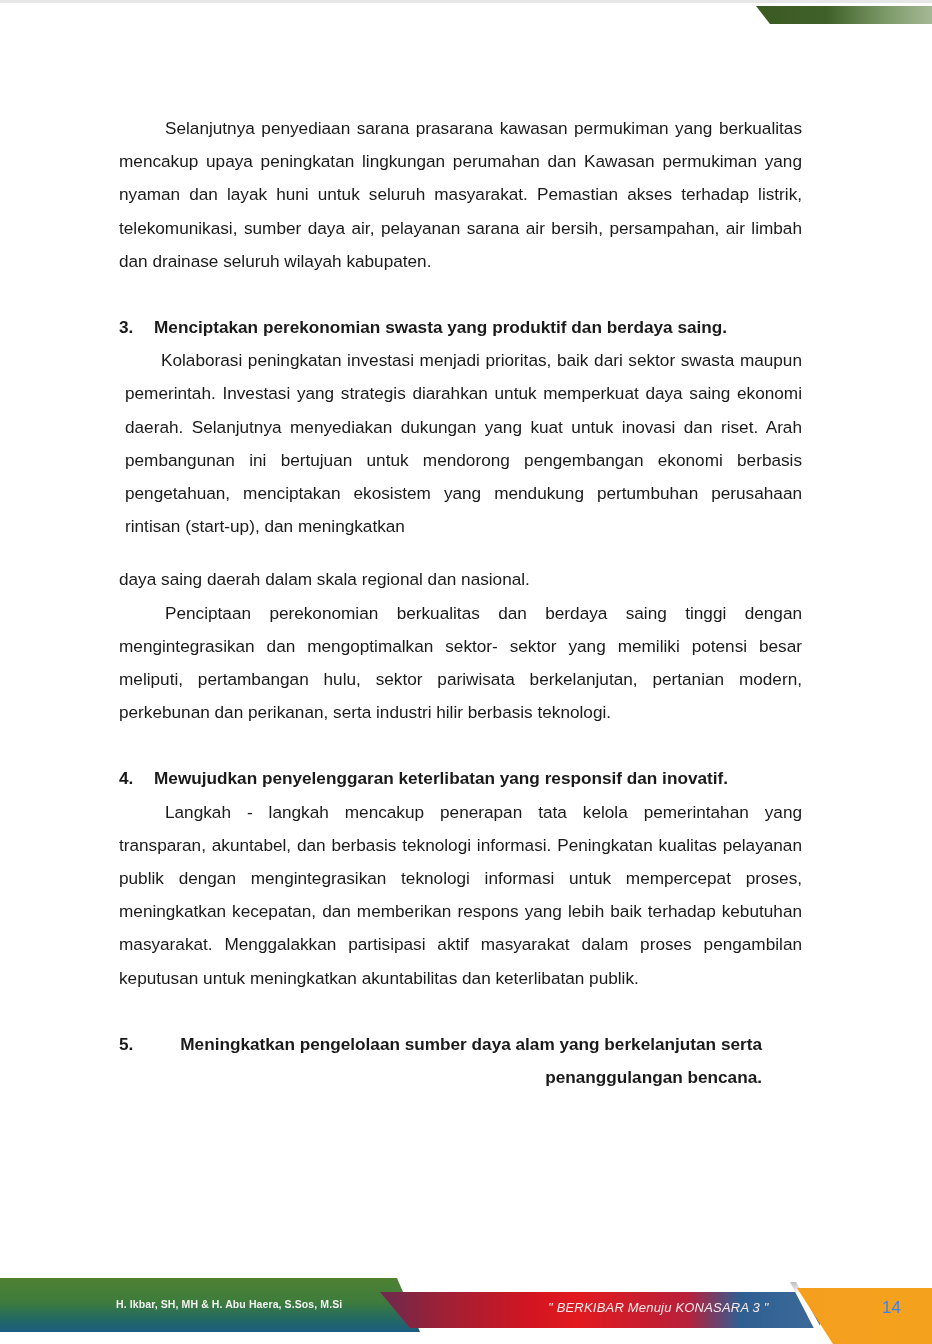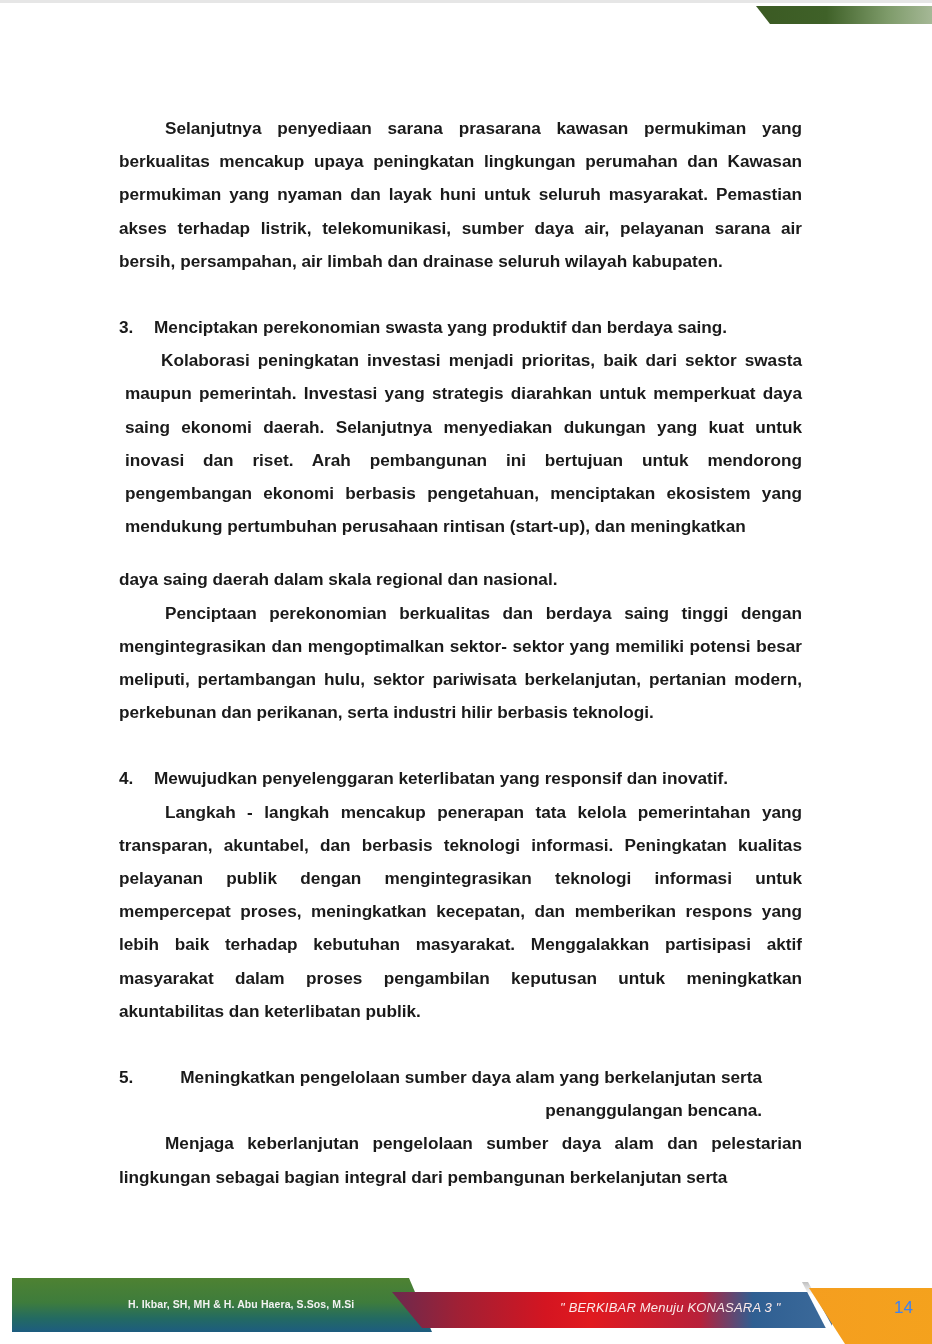--- a/index.html
+++ b/index.html
@@ -16,32 +16,32 @@
     .header-ribbon {
       position: absolute; top: 6px; left: 756px; width: 176px; height: 18px;
       background: linear-gradient(90deg, #3b5a23 0%, #3f6128 40%, #7e9b6a 75%, #a5b896 100%);
       clip-path: polygon(0 0, 100% 0, 100% 100%, 14px 100%);
       filter: drop-shadow(0 2px 2px rgba(0,0,0,0.35));
     }
     .content {
       position: absolute; left: 119px; top: 112px; width: 683px;
       font-size: 17.2px; line-height: 33.2px;
     }
-    p { margin: 0; text-align: justify; text-indent: 46px; font-weight: bold; }
+    p { margin: 0; text-align: justify; text-indent: 46px; }
     .indented-block p { padding-left: 5px; text-indent: 38px; }
     .last-line-left { text-align-last: left; margin-top: 20px; }
     h2 {
       margin: 0; font-size: 17.2px; line-height: 33.2px; font-weight: bold;
       display: flex; text-align: justify;
     }
     h2 .num { flex: 0 0 35px; }
     h2 .txt { flex: 1; }
     .gap { height: 33px; }
     .footer {
-      position: absolute; left: 12px; top: 1276px; width: 833px; height: 68px;
+      position: absolute; left: 0; top: 1276px; width: 833px; height: 68px;
     }
     .footer-green {
       position: absolute; left: 0; top: 2px; width: 420px; height: 54px;
       background: linear-gradient(180deg, #4e8232 0%, #3e7c3c 45%, #236a62 75%, #1d5c80 100%);
       clip-path: polygon(0 0, 397px 0, 420px 54px, 0 54px);
     }
     .footer-red {
       position: absolute; left: 380px; top: 16px; width: 440px; height: 36px;
       background: linear-gradient(90deg, #6b2a4e 0%, #a02035 15%, #d41521 35%, #e11a1f 45%, #b8203a 70%, #2f5f92 82%, #3c6a9a 100%);
       clip-path: polygon(0 0, 440px 0, 440px 36px, 30px 36px);
@@ -102,21 +102,20 @@
     <p>Langkah - langkah mencakup penerapan tata kelola pemerintahan yang transparan, akuntabel, dan berbasis teknologi informasi. Peningkatan kualitas pelayanan publik dengan mengintegrasikan teknologi informasi untuk mempercepat proses, meningkatkan kecepatan, dan memberikan respons yang lebih baik terhadap kebutuhan masyarakat. Menggalakkan partisipasi aktif masyarakat dalam proses pengambilan keputusan untuk meningkatkan akuntabilitas dan keterlibatan publik.</p>
   </section>
 
   <div class="gap"></div>
 
   <section>
     <h2>
       <span class="num">5.</span>
       <span class="txt" style="text-align:right; padding-right:40px;">Meningkatkan pengelolaan sumber daya alam yang berkelanjutan serta penanggulangan bencana.</span>
     </h2>
-    <p>Menjaga keberlanjutan pengelolaan sumber daya alam dan pelestarian lingkungan sebagai bagian integral dari pembangunan berkelanjutan serta</p>
   </section>
 </main>
 
 <footer class="footer">
   <div class="footer-green"></div>
   <div class="footer-red"></div>
   <div class="footer-white-slash"></div>
   <div class="footer-orange"></div>
   <span class="footer-authors">H. Ikbar, SH, MH &amp; H. Abu Haera, S.Sos, M.Si</span>
   <span class="footer-motto">" BERKIBAR Menuju KONASARA 3 "</span>

